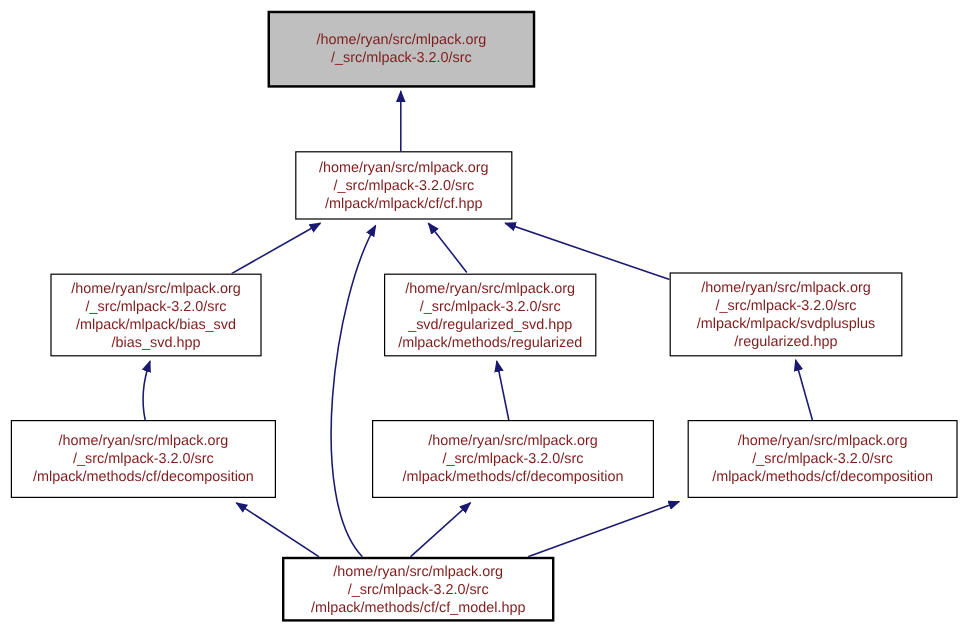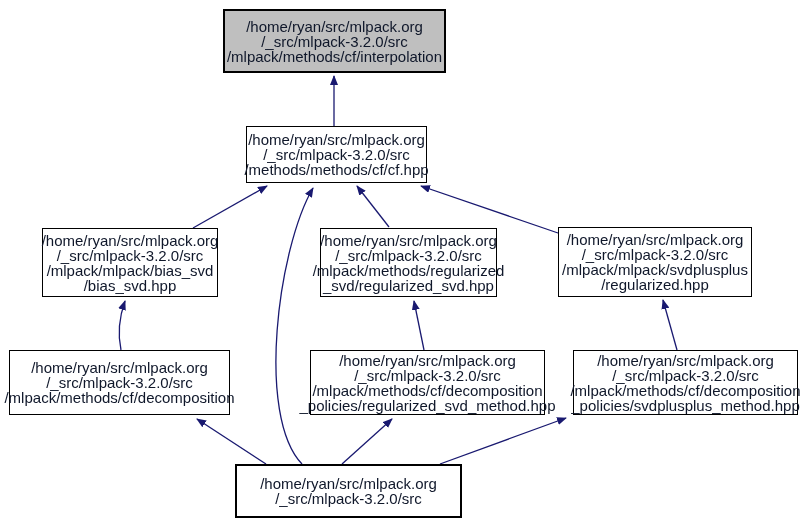--- a/index.html
+++ b/index.html
@@ -21,22 +21,22 @@
     top: 0;
     width: 803px;
     height: 527px;
     pointer-events: none;
   }
   .node {
     position: absolute;
     box-sizing: border-box;
     background: #ffffff;
     border: 1px solid #000000;
-    color: #0f172a;
-    font-size: 15px;
+    color: #7f1d1d;
+    font-size: 12px;
     line-height: 15px;
     display: flex;
     flex-direction: column;
     align-items: center;
     justify-content: center;
     text-align: center;
     white-space: nowrap;
     cursor: pointer;
   }
   .node.highlighted {
@@ -72,60 +72,58 @@
         <path d="M266,464 L197,419" fill="none" stroke="#191970" stroke-width="1.3" marker-end="url(#arrowhead)"></path>
         <path d="M342,464 L392,419" fill="none" stroke="#191970" stroke-width="1.3" marker-end="url(#arrowhead)"></path>
         <path d="M440,464 L566,418" fill="none" stroke="#191970" stroke-width="1.3" marker-end="url(#arrowhead)"></path>
         <path d="M302,464 C256,416 278,248 313,188" fill="none" stroke="#191970" stroke-width="1.3" marker-end="url(#arrowhead)"></path>
       </g>
   </svg>
   <div id="node-layer">
       <div class="node highlighted" style="left: 223px; top: 9px; width: 223px; height: 64px;">
         <span class="line">/home/ryan/src/mlpack.org</span>
         <span class="line">/_src/mlpack-3.2.0/src</span>
-        <span class="line">/mlpack/methods/cf/interpolation</span>
       </div>
       <div class="node" style="left: 246px; top: 126px; width: 181px; height: 57px;">
         <span class="line">/home/ryan/src/mlpack.org</span>
         <span class="line">/_src/mlpack-3.2.0/src</span>
-        <span class="line">/methods/methods/cf/cf.hpp</span>
+        <span class="line">/mlpack/mlpack/cf/cf.hpp</span>
       </div>
       <div class="node" style="left: 42px; top: 228px; width: 176px; height: 69px;">
         <span class="line">/home/ryan/src/mlpack.org</span>
         <span class="line">/_src/mlpack-3.2.0/src</span>
         <span class="line">/mlpack/mlpack/bias_svd</span>
         <span class="line">/bias_svd.hpp</span>
       </div>
       <div class="node" style="left: 320px; top: 228px; width: 177px; height: 69px;">
         <span class="line">/home/ryan/src/mlpack.org</span>
         <span class="line">/_src/mlpack-3.2.0/src</span>
+        <span class="line">_svd/regularized_svd.hpp</span>
         <span class="line">/mlpack/methods/regularized</span>
-        <span class="line">_svd/regularized_svd.hpp</span>
       </div>
       <div class="node" style="left: 558px; top: 227px; width: 194px; height: 70px;">
         <span class="line">/home/ryan/src/mlpack.org</span>
         <span class="line">/_src/mlpack-3.2.0/src</span>
         <span class="line">/mlpack/mlpack/svdplusplus</span>
         <span class="line">/regularized.hpp</span>
       </div>
       <div class="node" style="left: 9px; top: 350px; width: 221px; height: 65px;">
         <span class="line">/home/ryan/src/mlpack.org</span>
         <span class="line">/_src/mlpack-3.2.0/src</span>
         <span class="line">/mlpack/methods/cf/decomposition</span>
       </div>
       <div class="node" style="left: 310px; top: 350px; width: 235px; height: 65px;">
         <span class="line">/home/ryan/src/mlpack.org</span>
         <span class="line">/_src/mlpack-3.2.0/src</span>
         <span class="line">/mlpack/methods/cf/decomposition</span>
-        <span class="line">_policies/regularized_svd_method.hpp</span>
       </div>
       <div class="node" style="left: 573px; top: 350px; width: 225px; height: 65px;">
         <span class="line">/home/ryan/src/mlpack.org</span>
         <span class="line">/_src/mlpack-3.2.0/src</span>
         <span class="line">/mlpack/methods/cf/decomposition</span>
-        <span class="line">_policies/svdplusplus_method.hpp</span>
       </div>
       <div class="node bold" style="left: 235px; top: 464px; width: 227px; height: 54px;">
         <span class="line">/home/ryan/src/mlpack.org</span>
         <span class="line">/_src/mlpack-3.2.0/src</span>
+        <span class="line">/mlpack/methods/cf/cf_model.hpp</span>
       </div>
     </div>
 </div>
 
 </body></html>

